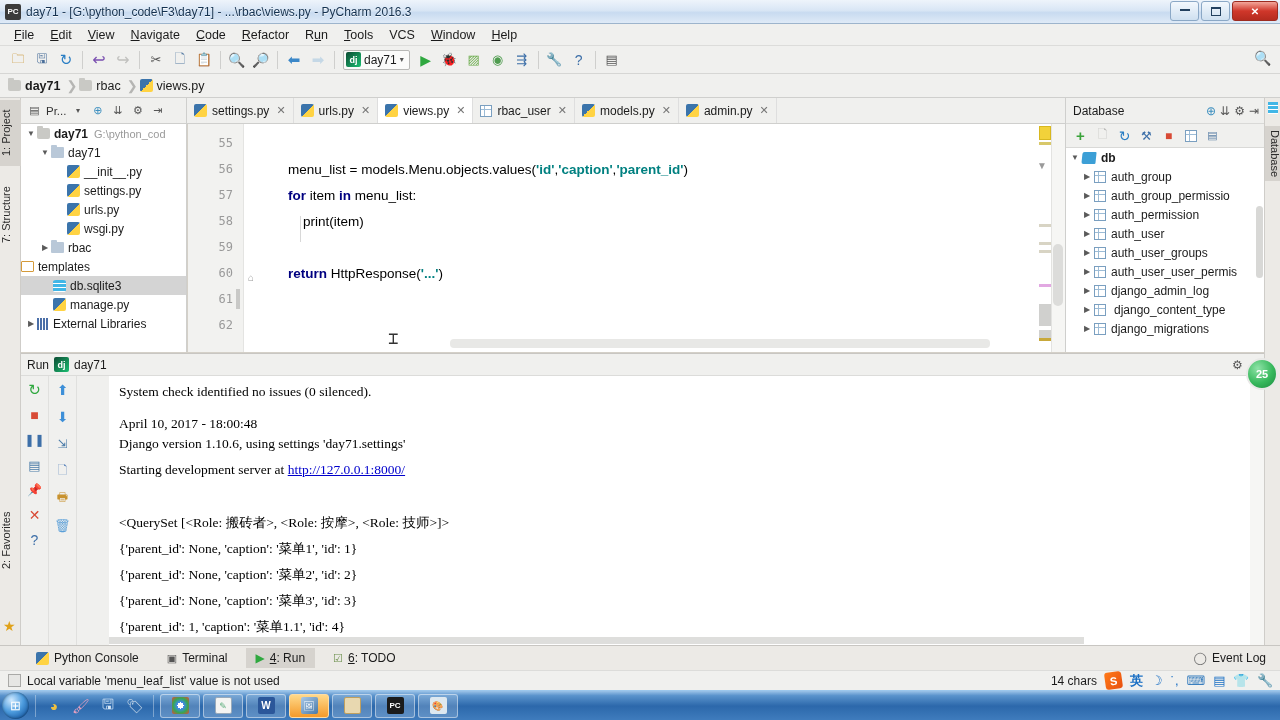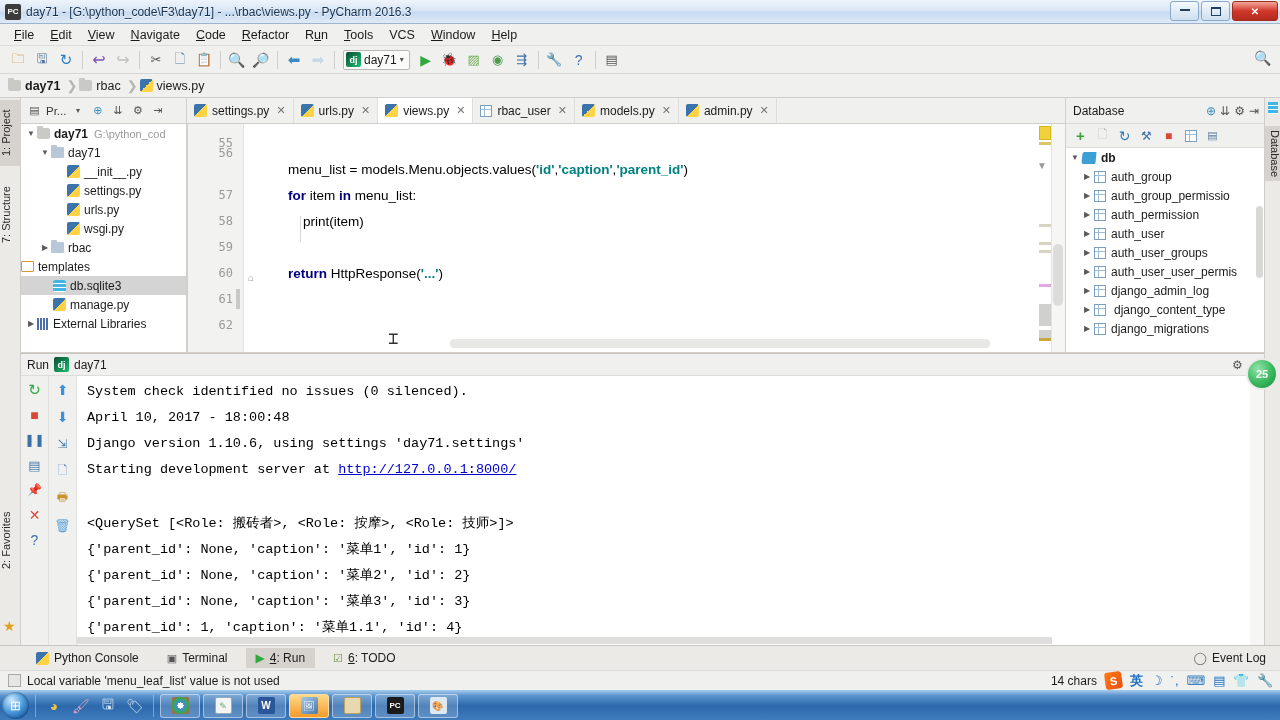--- a/index.html
+++ b/index.html
@@ -247,21 +247,21 @@
     width: 28px; background: #f0f0ee; display:flex; flex-direction:column; align-items:center;
     padding-top: 5px; gap: 7px; border-right: 1px solid #e0e0de;
   }
   .runtools2 {
     width: 28px; background: #f0f0ee; display:flex; flex-direction:column; align-items:center;
     padding-top: 5px; gap: 9px; border-right: 1px solid #e0e0de;
   }
   .ricon { width:18px;height:18px;display:flex;align-items:center;justify-content:center;font-size:13px; }
   .console {
     flex: 1; background: #ffffff; position: relative; overflow: hidden;
-    font-family: Liberation Mono, monospace; font-size: 13.5px; color: #000;
+    font-family: Liberation Serif, serif; font-size: 13.5px; color: #000; margin-left: 32px;
   }
   .cl { position: absolute; left: 10px; white-space: pre; }
   .link { color: #0000cc; text-decoration: underline; }
   .con-hscroll { position:absolute; left:0; bottom:1px; width: 975px; height: 7px; background:#dededc; }
   .con-vtrack { position:absolute; right:0; top:0; width:14px; height:100%; background:#f6f6f4;}
 
   
   .bottombar {
     position: absolute; left: 0; top: 645px; width: 1280px; height: 25px;
     background: #eceae6; border-top: 1px solid #c8c6c2;
@@ -511,21 +511,21 @@
     <div class="tnode" style="padding-left:4px">
       <span class="tarrow">▶</span>
       <span class="lib-ico"></span>
       <span class="lbl">External Libraries</span>
     </div>
   </div>
 
   <div class="editor">
     <div class="gutter">
       <div class="lnum" style="top:12px">55</div>
-      <div class="lnum" style="top:22px">56</div>
+      <div class="lnum" style="top:38px">56</div>
       <div class="lnum" style="top:64px">57</div>
       <div class="lnum" style="top:90px">58</div>
       <div class="lnum" style="top:116px">59</div>
       <div class="lnum" style="top:142px">60</div>
       <div class="lnum" style="top:168px">61</div>
       <div class="lnum" style="top:194px">62</div>
       <div style="position:absolute;left:48px;top:165px;width:4px;height:20px;background:#c9c9c7"></div>
     </div>
     <div class="fold-mark" style="top:148px">⌂</div>
     <div class="code">
@@ -658,21 +658,21 @@
       <div class="runtools2">
         <span class="ricon" style="color:#3d8fd8;font-size:14px">⬆</span>
         <span class="ricon" style="color:#3d8fd8;font-size:14px">⬇</span>
         <span class="ricon" style="color:#4a7ba8;font-size:12px">⇲</span>
         <span class="ricon" style="color:#6a8fbf;font-size:12px">🗋</span>
         <span class="ricon" style="color:#c8922e;font-size:12px">🖶</span>
         <span class="ricon" style="color:#5a9fd8;font-size:13px">🗑</span>
       </div>
       <div class="console">
         <div class="cl" style="top:8px">System check identified no issues (0 silenced).</div>
-        <div class="cl" style="top:34px">April 10, 2017 - 18:00:48</div>
+        <div class="cl" style="top:40px">April 10, 2017 - 18:00:48</div>
         <div class="cl" style="top:60px">Django version 1.10.6, using settings 'day71.settings'</div>
         <div class="cl" style="top:86px"><span>Starting development server at </span><span class="link">http://127.0.0.1:8000/</span></div>
         <div class="cl" style="top:138px">&lt;QuerySet [&lt;Role: 搬砖者&gt;, &lt;Role: 按摩&gt;, &lt;Role: 技师&gt;]&gt;</div>
         <div class="cl" style="top:164px">{'parent_id': None, 'caption': '菜单1', 'id': 1}</div>
         <div class="cl" style="top:190px">{'parent_id': None, 'caption': '菜单2', 'id': 2}</div>
         <div class="cl" style="top:216px">{'parent_id': None, 'caption': '菜单3', 'id': 3}</div>
         <div class="cl" style="top:242px">{'parent_id': 1, 'caption': '菜单1.1', 'id': 4}</div>
         <div class="con-hscroll"></div>
         <div class="con-vtrack"></div>
       </div>

